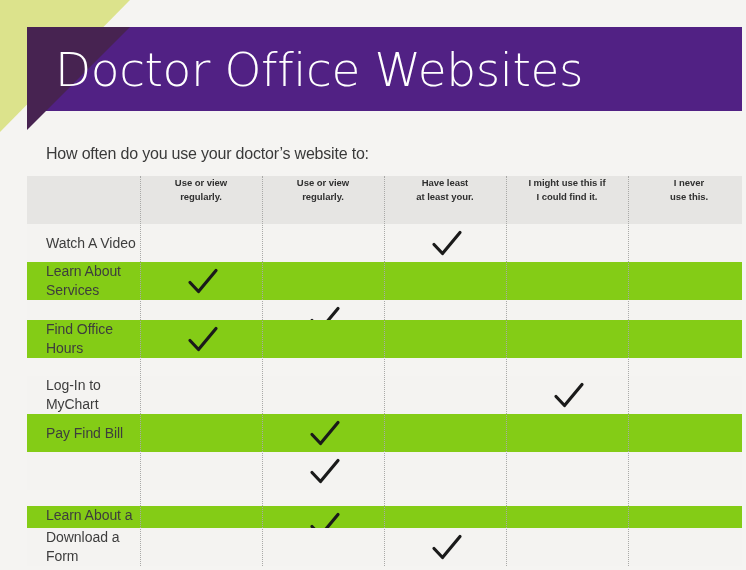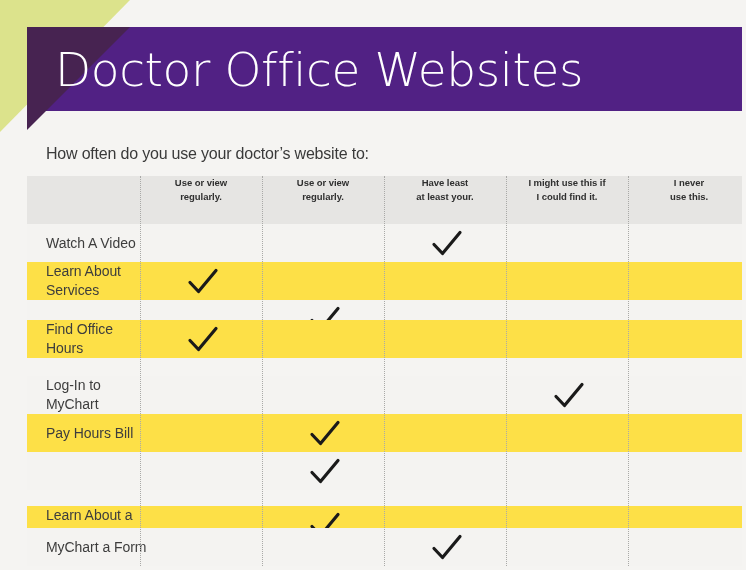--- a/index.html
+++ b/index.html
@@ -106,21 +106,21 @@
     line-height: 1.45;
     letter-spacing: -0.05px;
   }
   .body-row {
     position: absolute;
     left: 0;
     width: 100%;
     height: 38px;
   }
   .body-row.odd  { background: #F4F3F1; }
-  .body-row.even { background: #fde047; }
+  .body-row.even { background: #84cc16; }
 
   .row-label {
     position: absolute;
     left: 19px;
     top: 50%;
     transform: translateY(-50%);
     width: 105px;
     font-size: 14px;
     color: #3D3D3D;
     line-height: 1.35;
@@ -225,21 +225,21 @@
       </div>
       <div class="body-row odd" style="top: 200px;">
         <div class="row-label">Log-In to MyChart</div>
         <div class="check" style="left: 525px;">
           <svg viewBox="0 0 34 30" xmlns="http://www.w3.org/2000/svg">
             <path d="M4 16.5 L12.5 25.5 L30 4.5" fill="none" stroke="#1A1A1A" stroke-width="3.2" stroke-linecap="round" stroke-linejoin="round"></path>
           </svg>
         </div>
       </div>
       <div class="body-row even" style="top: 238px;">
-        <div class="row-label">Pay Hours Bill</div>
+        <div class="row-label">Pay Find Bill</div>
         <div class="check" style="left: 281px;">
           <svg viewBox="0 0 34 30" xmlns="http://www.w3.org/2000/svg">
             <path d="M4 16.5 L12.5 25.5 L30 4.5" fill="none" stroke="#1A1A1A" stroke-width="3.2" stroke-linecap="round" stroke-linejoin="round"></path>
           </svg>
         </div>
       </div>
       <div class="body-row odd" style="top: 276px;">
         <div class="check" style="left: 281px;">
           <svg viewBox="0 0 34 30" xmlns="http://www.w3.org/2000/svg">
             <path d="M4 16.5 L12.5 25.5 L30 4.5" fill="none" stroke="#1A1A1A" stroke-width="3.2" stroke-linecap="round" stroke-linejoin="round"></path>
@@ -248,21 +248,21 @@
       </div>
       <div class="body-row even" style="top: 330px;">
         <div class="row-label">Learn About a<br>Doctor</div>
         <div class="check" style="left: 281px;">
           <svg viewBox="0 0 34 30" xmlns="http://www.w3.org/2000/svg">
             <path d="M4 16.5 L12.5 25.5 L30 4.5" fill="none" stroke="#1A1A1A" stroke-width="3.2" stroke-linecap="round" stroke-linejoin="round"></path>
           </svg>
         </div>
       </div>
       <div class="body-row odd" style="top: 352px;">
-        <div class="row-label">MyChart a Form</div>
+        <div class="row-label">Download a Form</div>
         <div class="check" style="left: 403px;">
           <svg viewBox="0 0 34 30" xmlns="http://www.w3.org/2000/svg">
             <path d="M4 16.5 L12.5 25.5 L30 4.5" fill="none" stroke="#1A1A1A" stroke-width="3.2" stroke-linecap="round" stroke-linejoin="round"></path>
           </svg>
         </div>
       </div>
     </div>
   <div id="dividers">
       <div class="col-divider" style="left: 113px;"></div>
       <div class="col-divider" style="left: 235px;"></div>

